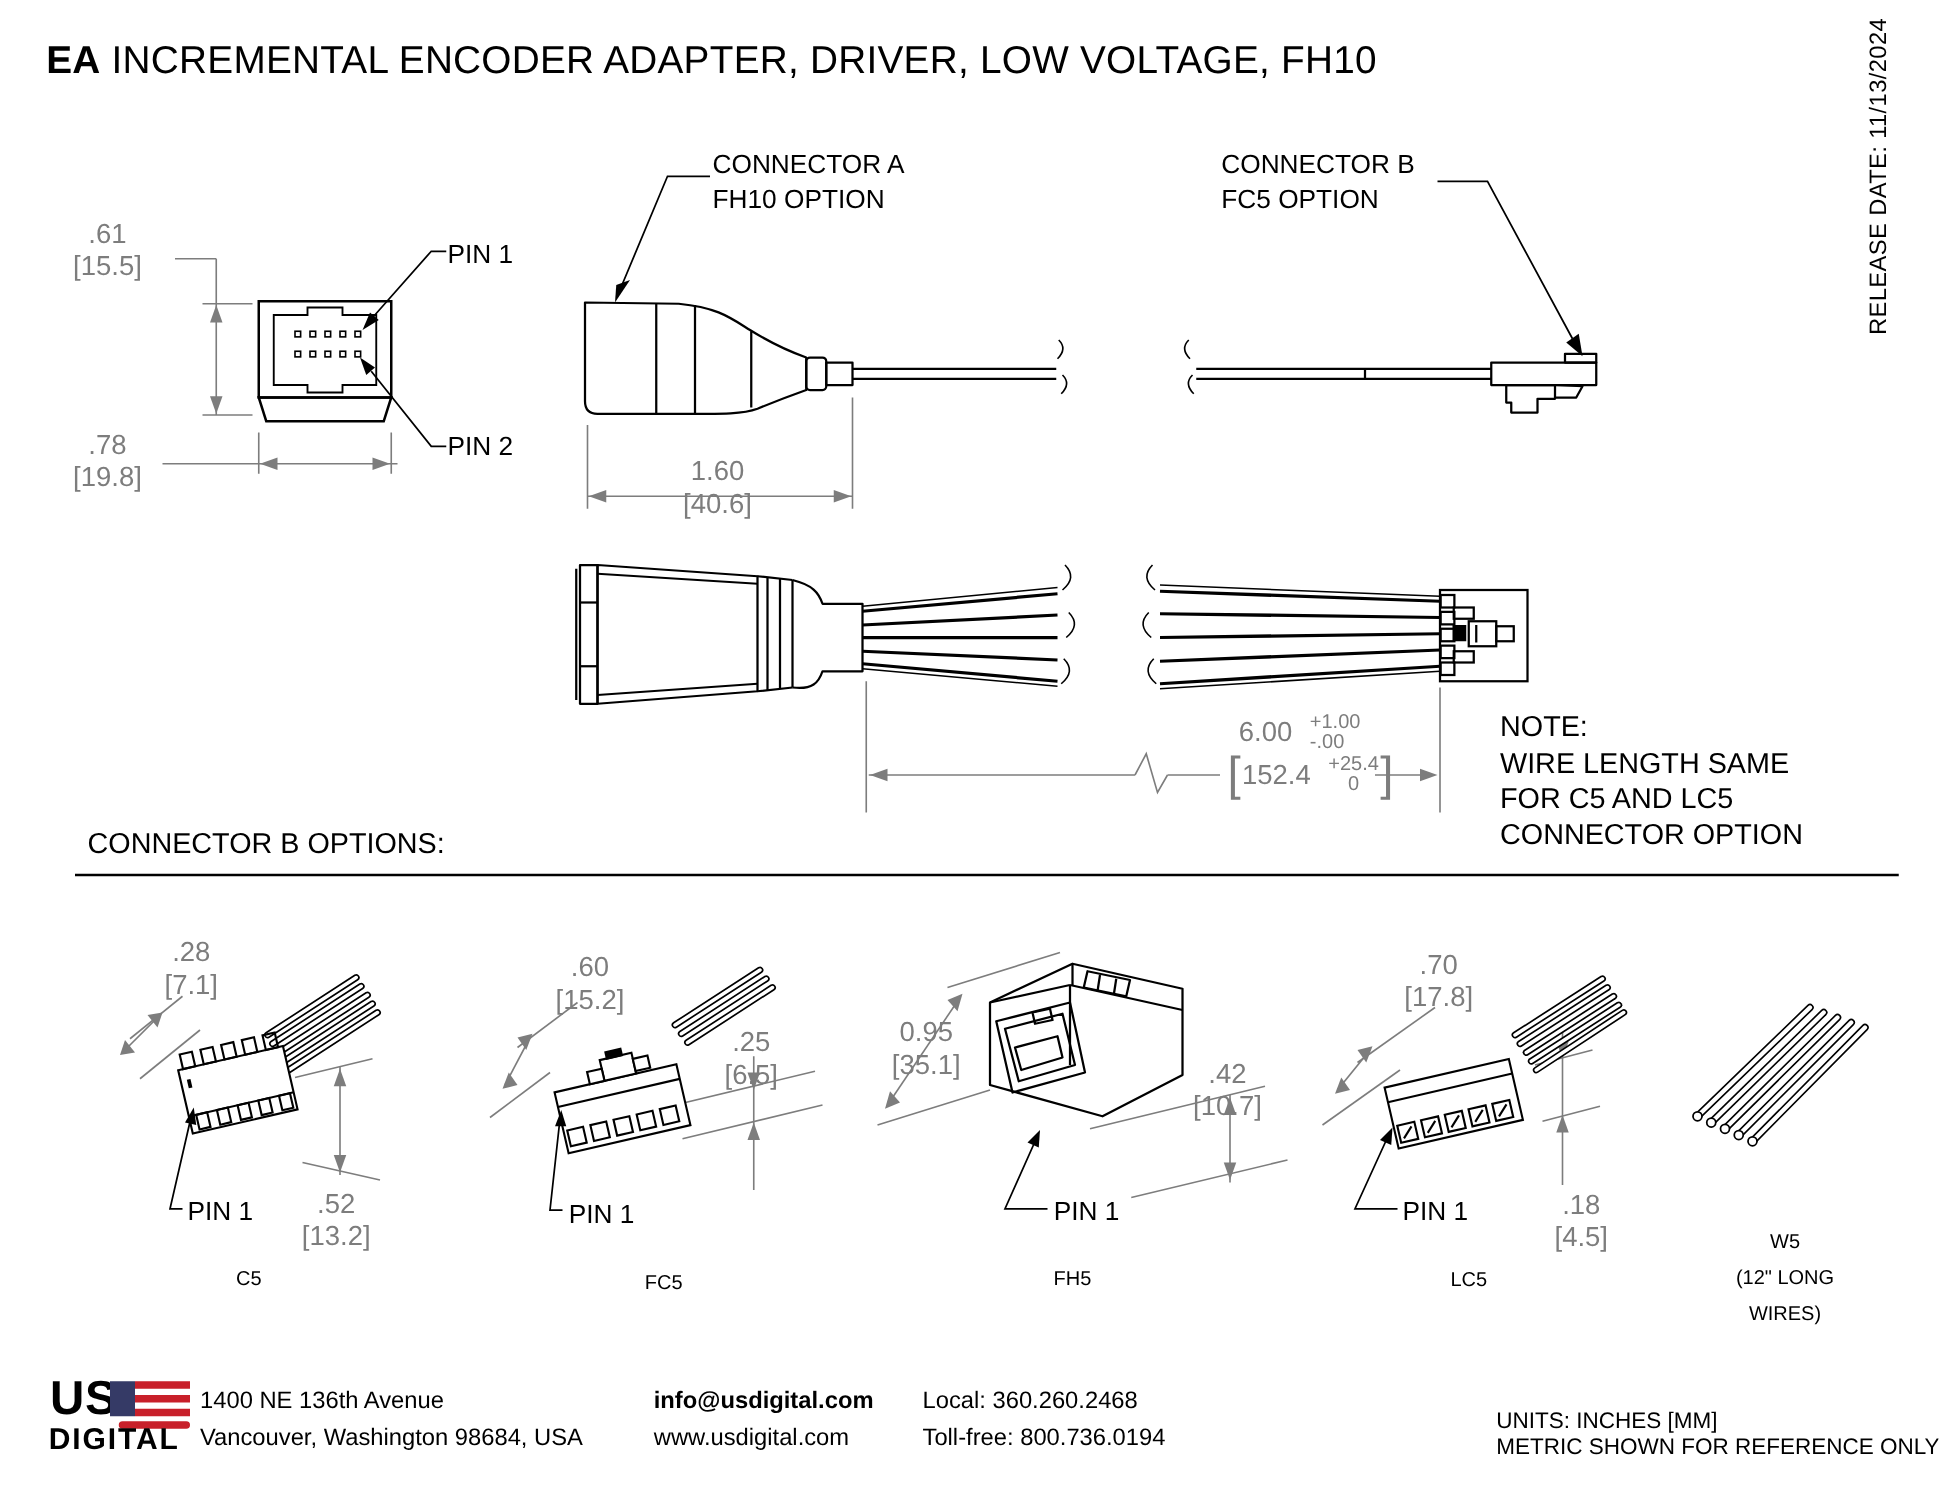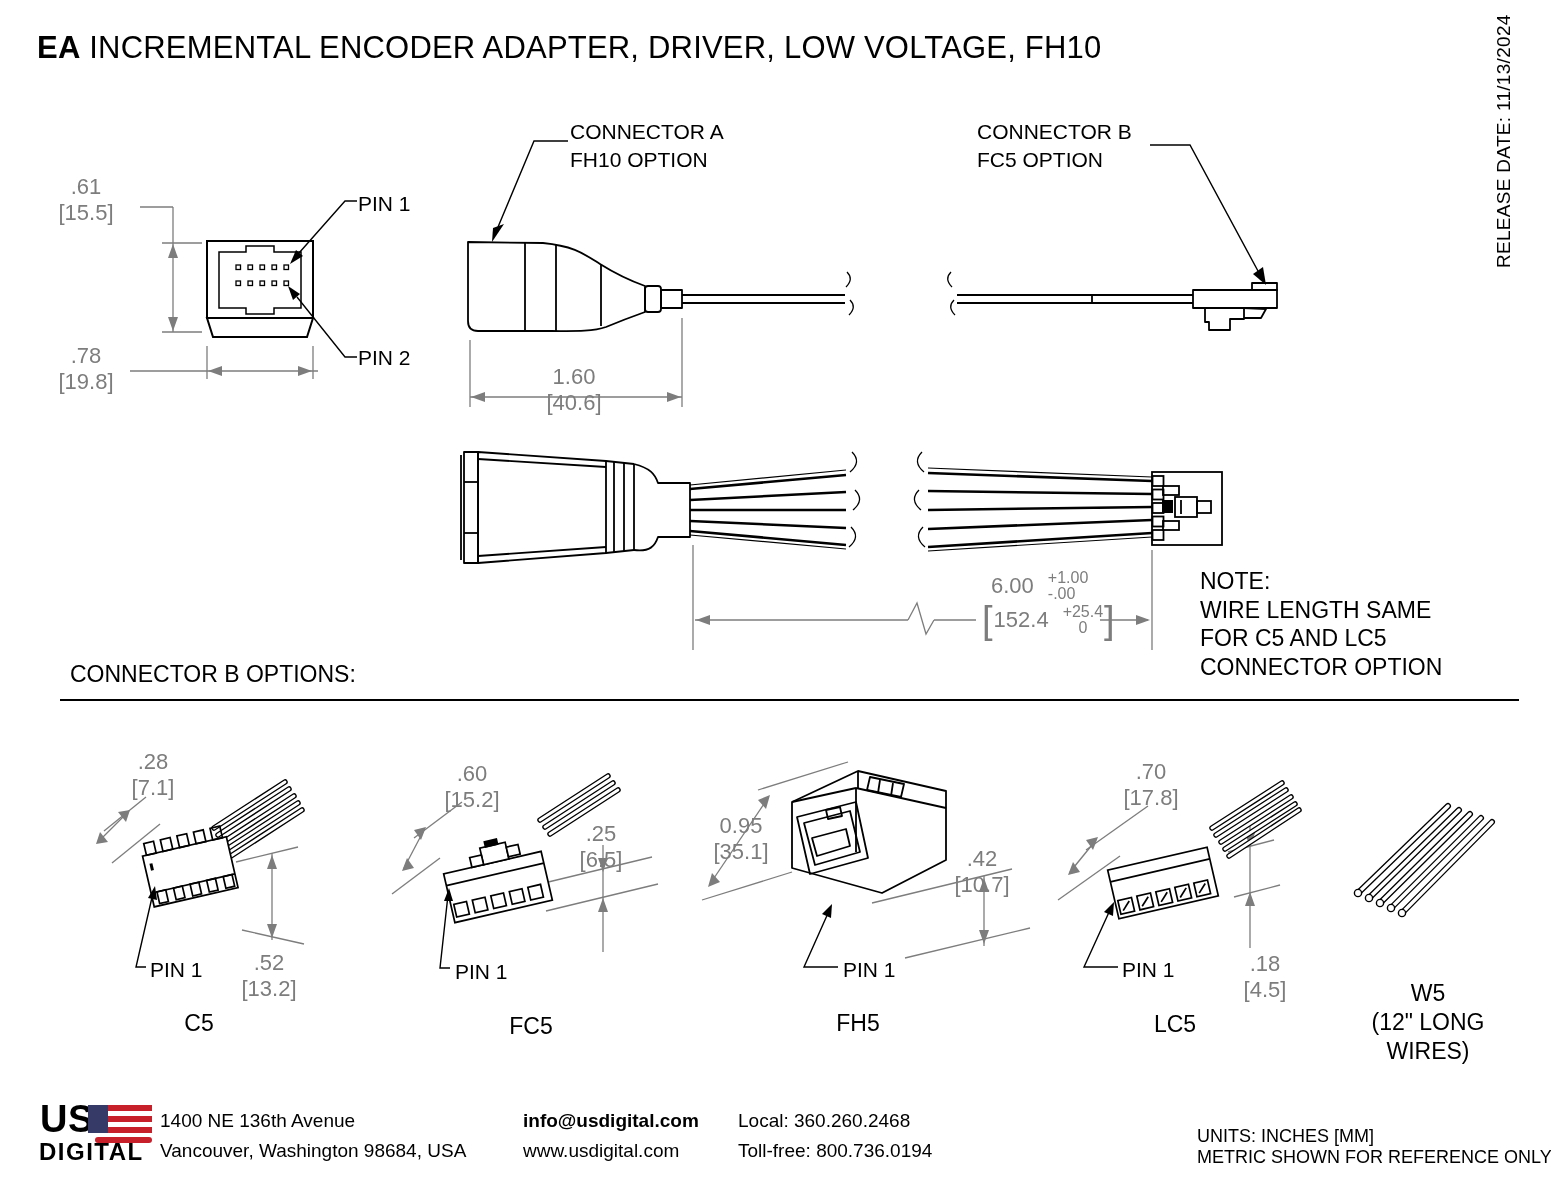--- a/index.html
+++ b/index.html
@@ -11,21 +11,21 @@
   .dl{stroke:var(--dim);fill:none;stroke-width:1.3px;}
   .df{fill:var(--dim);stroke:none;}
   .white-core{stroke:#fff;fill:none;}
   .title{left:37px;top:30px;font-size:31px;letter-spacing:.2px;}
   .title b{font-weight:bold;}
   .release{left:1493px;top:268px;transform:rotate(-90deg);transform-origin:0 0;font-size:19px;letter-spacing:.3px;}
   .lbl{font-size:21px;line-height:28px;}
   .note{font-size:23px;line-height:28.5px;}
   .dim{color:var(--dim);font-size:22px;line-height:26px;text-align:center;transform:translateX(-50%);}
   .dim span{display:block;}
-  .optname{font-size:23px;transform:translateX(-50%);text-align:center;line-height:29px;}
+  .optname{font-size:16px;transform:translateX(-50%);text-align:center;line-height:29px;}
   .heading{left:70px;top:661px;font-size:23px;}
   .wd{color:var(--dim);}
   .wd-row1{display:flex;align-items:center;font-size:22px;margin-left:10px;}
   .wd-row2{display:flex;align-items:center;font-size:22px;margin-top:1px;}
   .tolstack{display:flex;flex-direction:column;font-size:16px;line-height:16px;margin-left:14px;text-align:left;}
   .bigbr{font-size:38px;font-weight:300;line-height:34px;margin:0 1px;}
   .foot{font-size:19px;line-height:22px;}
   .units{font-size:18px;line-height:21px;}
   .logo-us{left:40px;top:1098px;font-size:38px;font-weight:bold;letter-spacing:.5px;}
   .logo-digital{left:39px;top:1138px;font-size:24px;font-weight:bold;letter-spacing:1.5px;}

